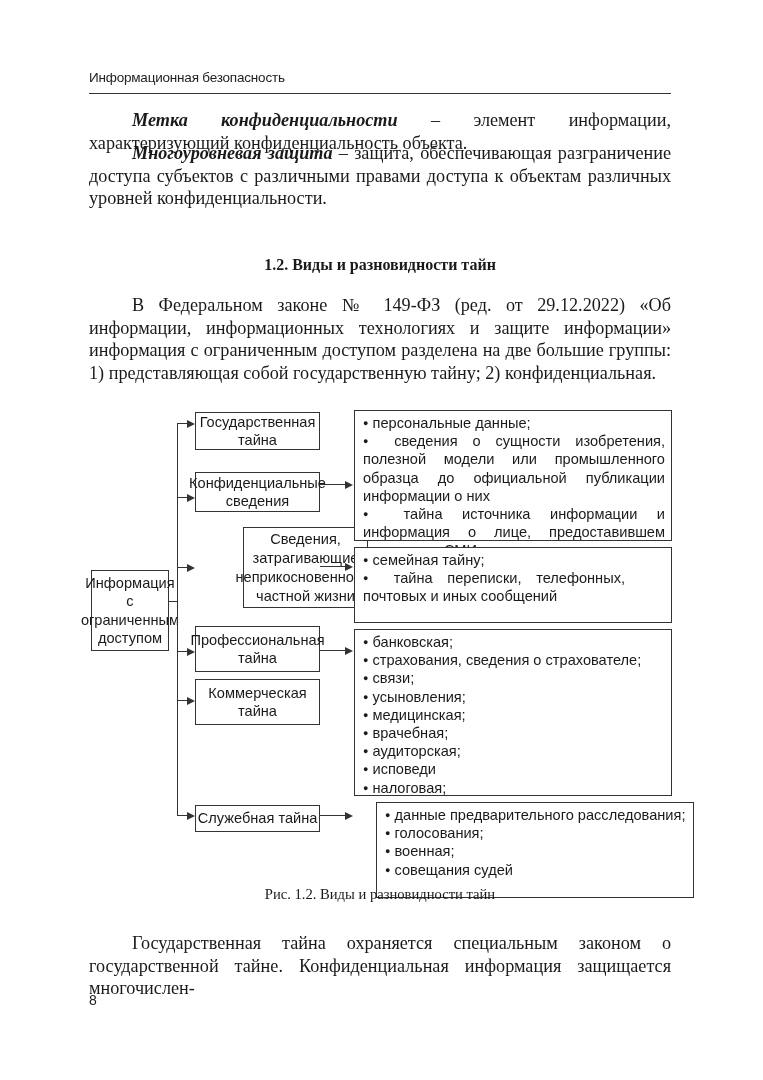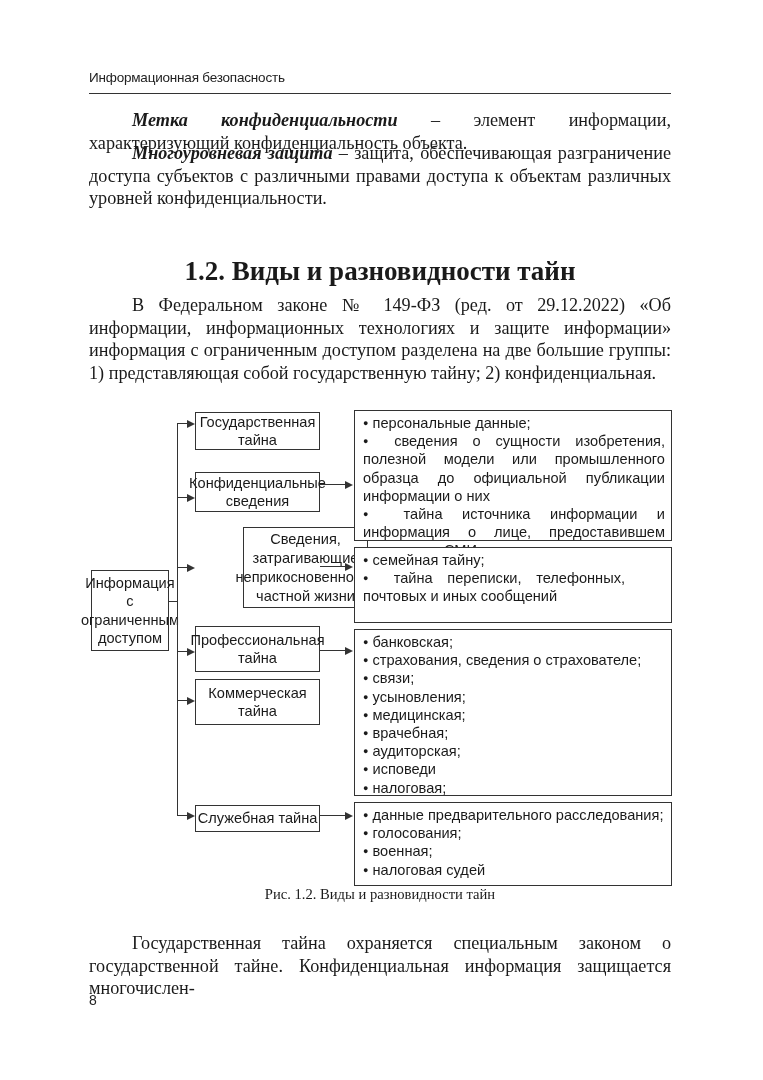--- a/index.html
+++ b/index.html
@@ -11,21 +11,21 @@
     .head-rule { position: absolute; left: 89px; top: 93px; width: 582px; height: 0; border-top: 1.4px solid #333; }
     .para {
       position: absolute; left: 89px; width: 582px;
       font-family: "Liberation Serif", serif; font-size: 18.2px; line-height: 22.6px;
       text-align: justify; text-align-last: left; color: #1a1a1a;
     }
     .para .ind { display: inline-block; width: 43px; }
     .para b i, .term { font-weight: bold; font-style: italic; }
     .section-title {
       position: absolute; left: 89px; top: 256px; width: 582px; text-align: center;
-      font-family: "Liberation Serif", serif; font-size: 27px; font-weight: bold; color: #1a1a1a;
+      font-family: "Liberation Serif", serif; font-size: 16px; font-weight: bold; color: #1a1a1a;
     }
     .diagram { position: absolute; left: 0; top: 0; width: 763px; height: 1080px; }
     .box {
       position: absolute; border: 1.3px solid #333; box-sizing: border-box; background: #fff;
       font-family: Liberation Sans, sans-serif; font-size: 14.6px; line-height: 18.2px; color: #1a1a1a;
     }
     .box.center { display: flex; flex-direction: column; justify-content: center; align-items: center; text-align: center; }
     .box.list { padding: 3px 6px 18px 8px; text-align: justify; text-align-last: left; }
     .box.list .li { display: block; }
     .line { position: absolute; background: #333; }
@@ -125,25 +125,25 @@
     <span class="li"><span style="font-size:9px; vertical-align:2px;">●</span> <span>страхования, сведения о страхователе;</span></span>
     <span class="li"><span style="font-size:9px; vertical-align:2px;">●</span> <span>связи;</span></span>
     <span class="li"><span style="font-size:9px; vertical-align:2px;">●</span> <span>усыновления;</span></span>
     <span class="li"><span style="font-size:9px; vertical-align:2px;">●</span> <span>медицинская;</span></span>
     <span class="li"><span style="font-size:9px; vertical-align:2px;">●</span> <span>врачебная;</span></span>
     <span class="li"><span style="font-size:9px; vertical-align:2px;">●</span> <span>аудиторская;</span></span>
     <span class="li"><span style="font-size:9px; vertical-align:2px;">●</span> <span>исповеди</span></span>
     <span class="li"><span style="font-size:9px; vertical-align:2px;">●</span> <span>налоговая;</span></span>
   </div>
 
-  <div class="box list" style="left:354px; top:802px; width:318px; height:84px;">
+  <div class="box list" style="left:376px; top:802px; width:318px; height:96px;">
     <span class="li"><span style="font-size:9px; vertical-align:2px;">●</span> <span>данные предварительного расследования;</span></span>
     <span class="li"><span style="font-size:9px; vertical-align:2px;">●</span> <span>голосования;</span></span>
     <span class="li"><span style="font-size:9px; vertical-align:2px;">●</span> <span>военная;</span></span>
-    <span class="li"><span style="font-size:9px; vertical-align:2px;">●</span> <span>налоговая судей</span></span>
+    <span class="li"><span style="font-size:9px; vertical-align:2px;">●</span> <span>совещания судей</span></span>
   </div>
 </div>
 
 <div class="caption">Рис. 1.2. Виды и разновидности тайн</div>
 
 <div class="para" style="top:932px;">
   <span class="ind"></span><span>Государственная тайна охраняется специальным законом о государственной тайне. Конфиденциальная информация защищается многочислен-</span>
 </div>
 
 <div class="page-number">8</div>

